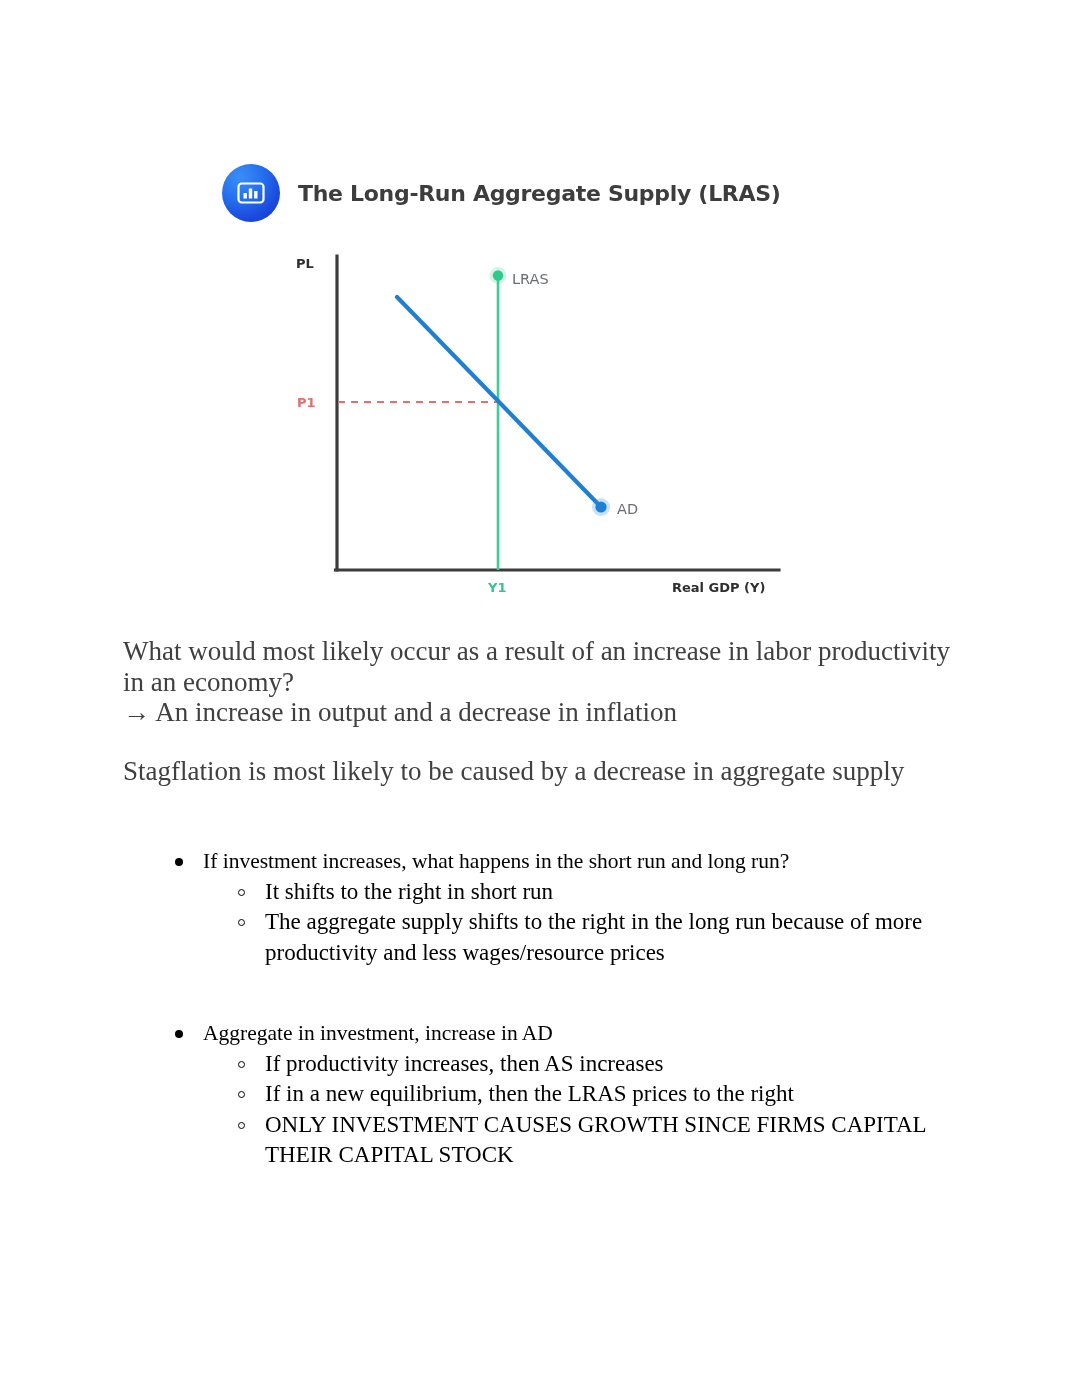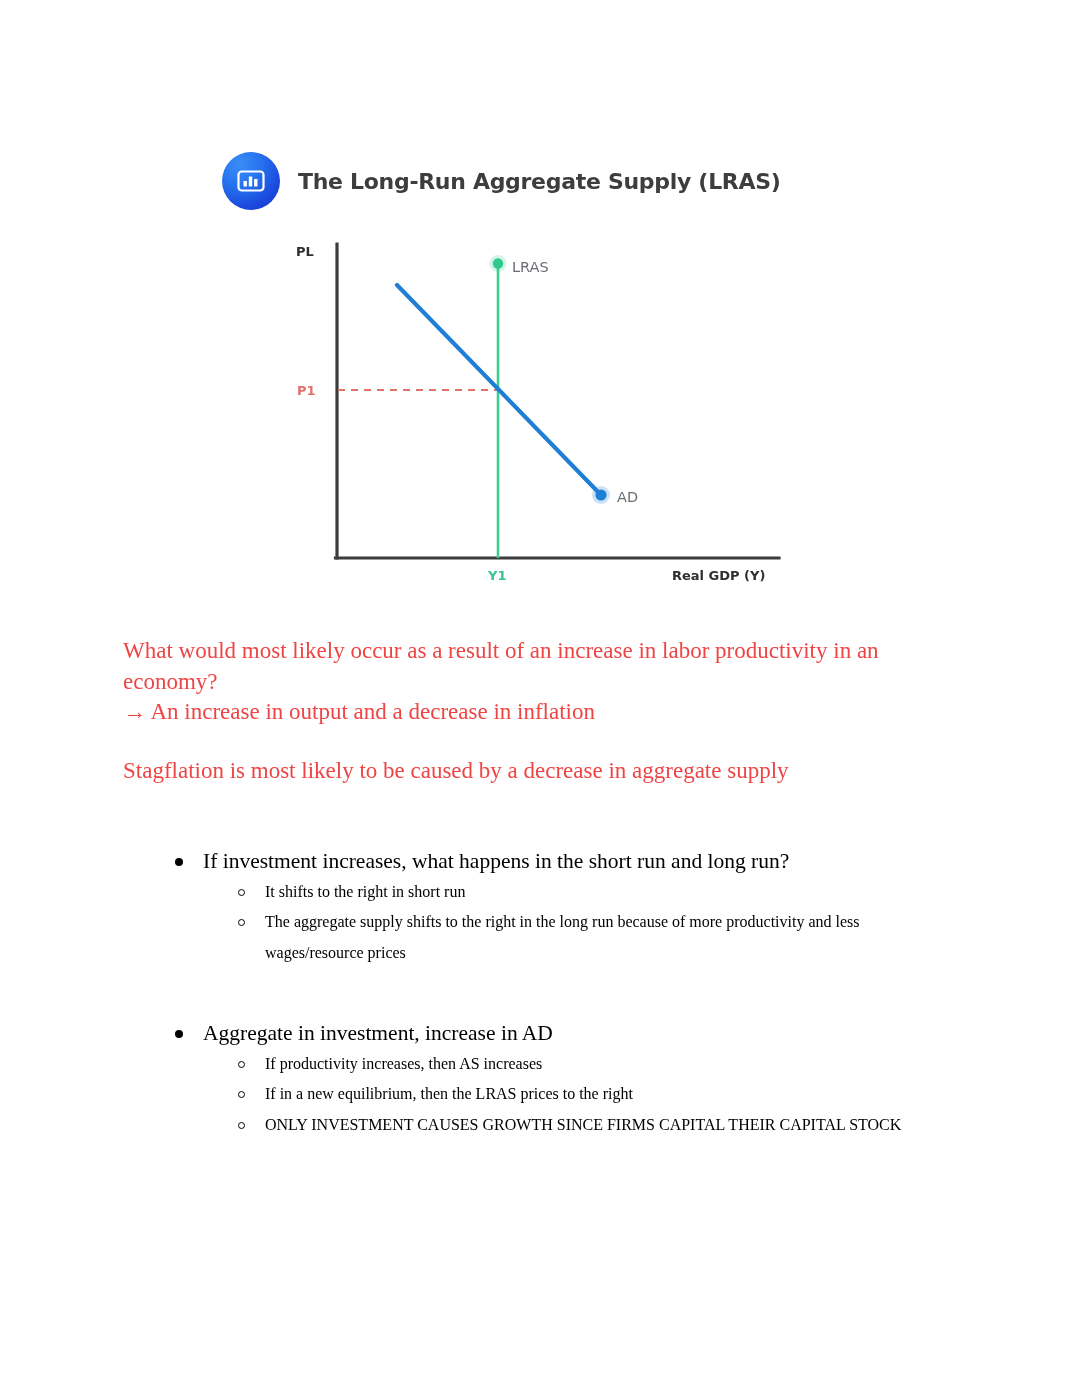--- a/index.html
+++ b/index.html
@@ -14,21 +14,21 @@
     position: relative;
     overflow: hidden;
     font-family: "Liberation Serif", "DejaVu Serif", serif;
     color: #000000;
   }
 
   
   .card-header {
     position: absolute;
     left: 222px;
-    top: 152px;
+    top: 164px;
     display: flex;
     align-items: center;
     gap: 18px;
   }
   .card-icon {
     width: 58px;
     height: 58px;
     border-radius: 50%;
     background: radial-gradient(circle at 30% 22%, #3a8ef6 0%, #2570ee 38%, #1b49dd 70%, #1833c8 100%);
     display: flex;
@@ -43,21 +43,21 @@
     font-size: 22px;
     letter-spacing: -0.3px;
     color: #3d3d3d;
     white-space: nowrap;
   }
 
   
   .chart-wrap {
     position: absolute;
     left: 280px;
-    top: 228px;
+    top: 240px;
     width: 540px;
     height: 370px;
   }
   .chart-wrap svg { display: block; }
   .axis-label {
     font-family: "DejaVu Sans", "Liberation Sans", sans-serif;
     font-weight: bold;
     font-size: 13px;
     fill: #2f2f2f;
   }
@@ -81,24 +81,24 @@
   }
 
   
   .doc-body {
     position: absolute;
     left: 123px;
     top: 636px;
     width: 840px;
   }
   .para {
-    font-size: 23px;
+    font-size: 27px;
     line-height: 30.5px;
     margin: 0;
-    color: #ef4444;
+    color: #404040;
     font-family: Liberation Serif, serif;
   }
   .spacer-sm { height: 28px; }
   .spacer-md { height: 48px; }
 
   ul.lvl1 {
     list-style: none;
     margin: 0;
     padding: 0;
   }
@@ -120,21 +120,21 @@
     background: #000;
   }
   ul.lvl2 {
     list-style: none;
     margin: 0;
     padding: 0;
   }
   ul.lvl2 > li {
     position: relative;
     padding-left: 62px;
-    font-size: 16px;
+    font-size: 23px;
     line-height: 30.5px;
   }
   ul.lvl2 > li::before {
     content: "";
     position: absolute;
     left: 35px;
     top: 12px;
     width: 7px;
     height: 7px;
     border-radius: 50%;

